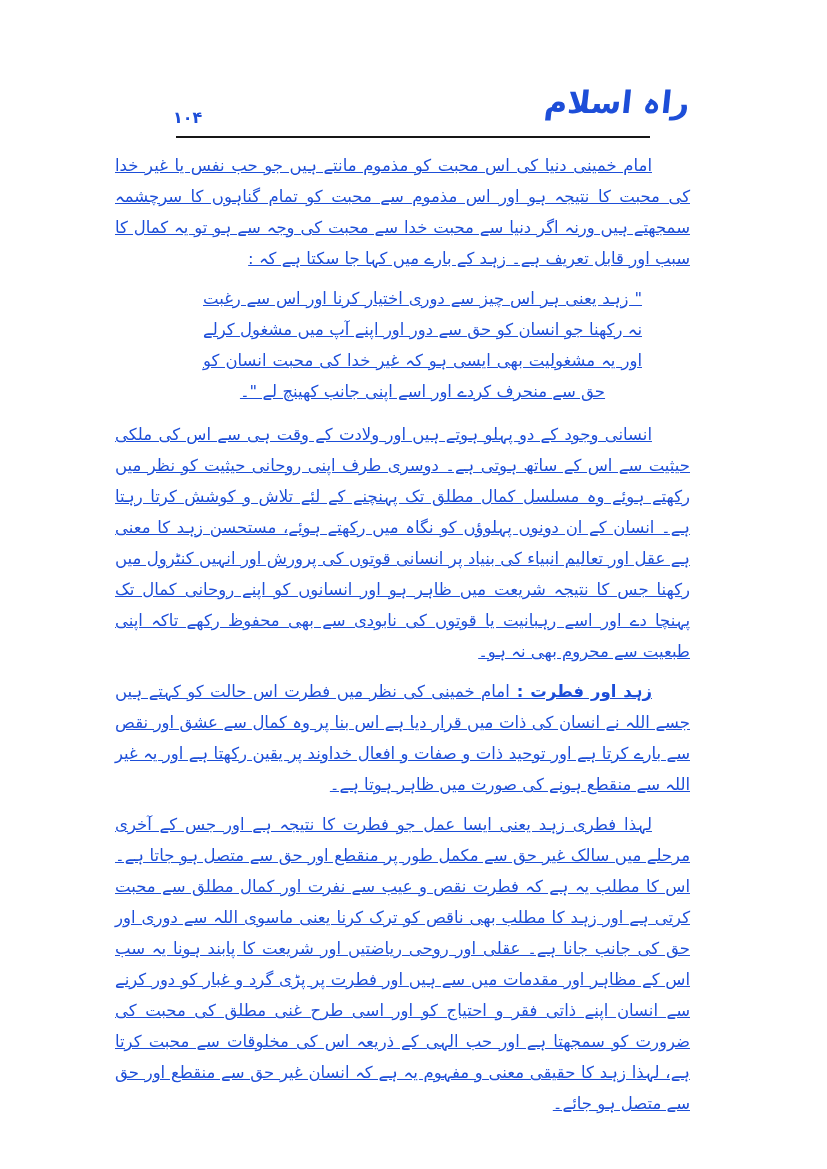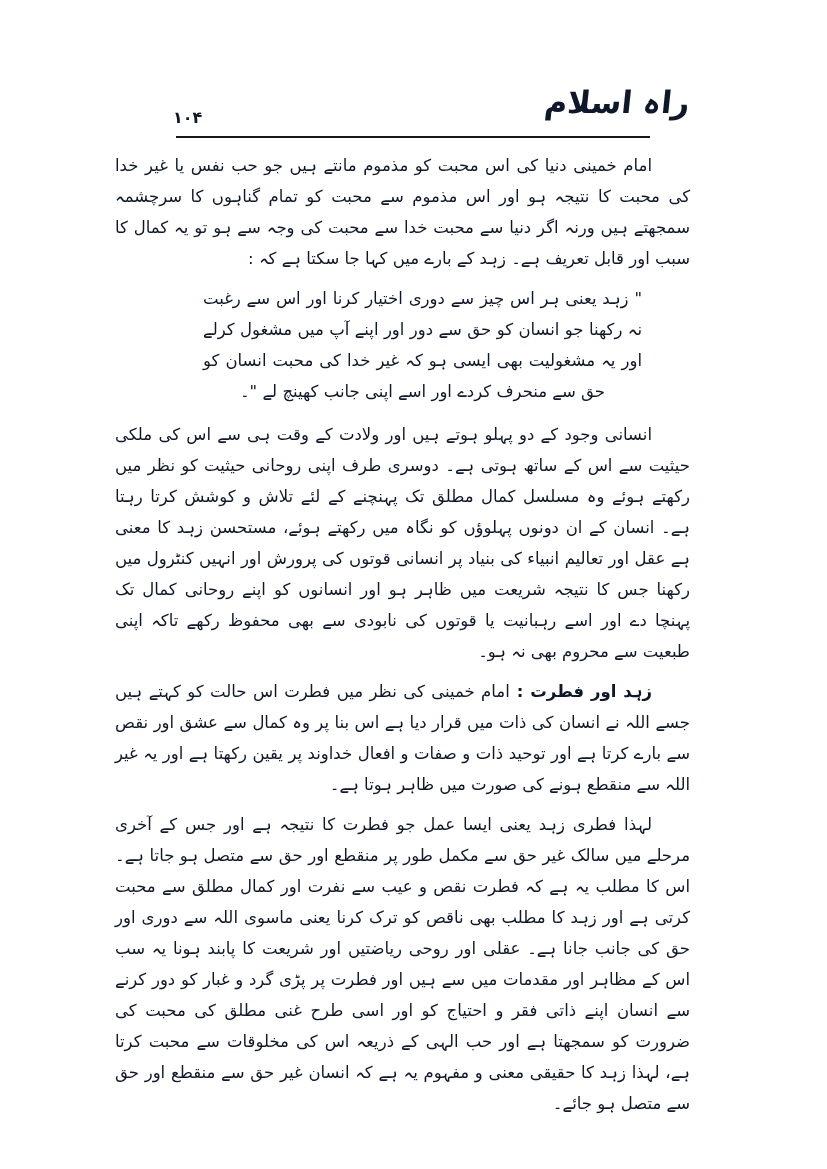--- a/index.html
+++ b/index.html
@@ -2,21 +2,21 @@
 <html lang="ur" dir="rtl"><head>
 <meta charset="utf-8">
 <style>
   html,body{margin:0;padding:0;background:#ffffff;}
   .page{
     position:relative;
     width:827px;height:1169px;
     background:#ffffff;
     overflow:hidden;
     font-family:"DejaVu Sans",sans-serif;
-    color:#0f172a;
+    color:#1d4ed8;
   }
   
   .pagenum{
     position:absolute;
     left:173px;top:108px;
     font-size:16px;font-weight:bold;
     letter-spacing:1px;
     direction:rtl;
   }
   .magazine-logo{
@@ -38,20 +38,21 @@
   
   .content{
     position:absolute;
     top:150px;left:115px;
     width:575px;
     direction:rtl;
     font-size:16.5px;
     line-height:31px;
     text-align:justify;
     text-justify:inter-word;
+    text-decoration:underline;
   }
   .para{
     margin:0 0 9px 0;
     text-indent:38px;
   }
   .para-heading{
     font-weight:bold;
   }
   .quote{
     margin:4px 48px 12px 88px;

